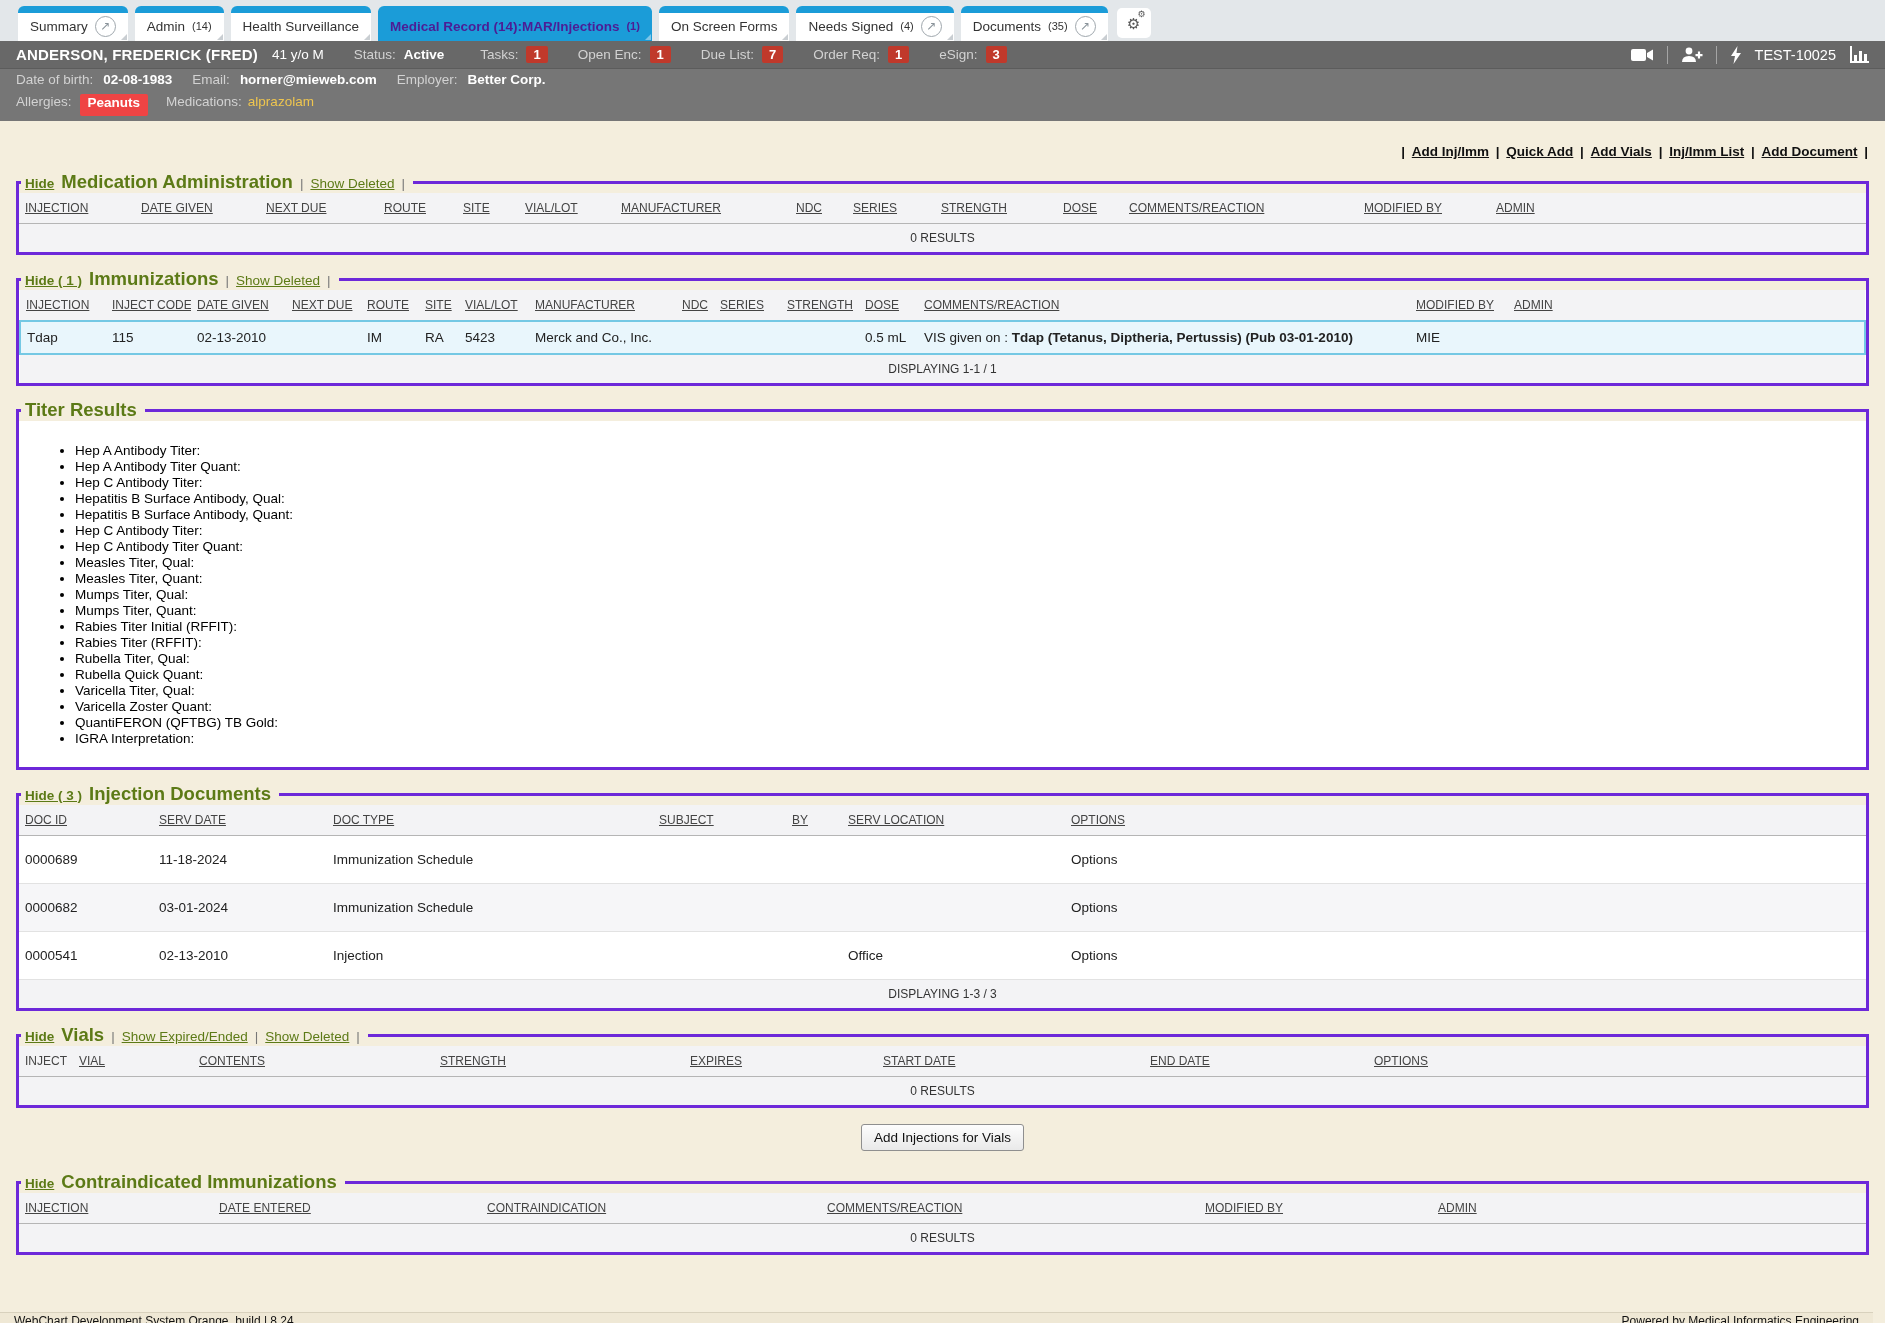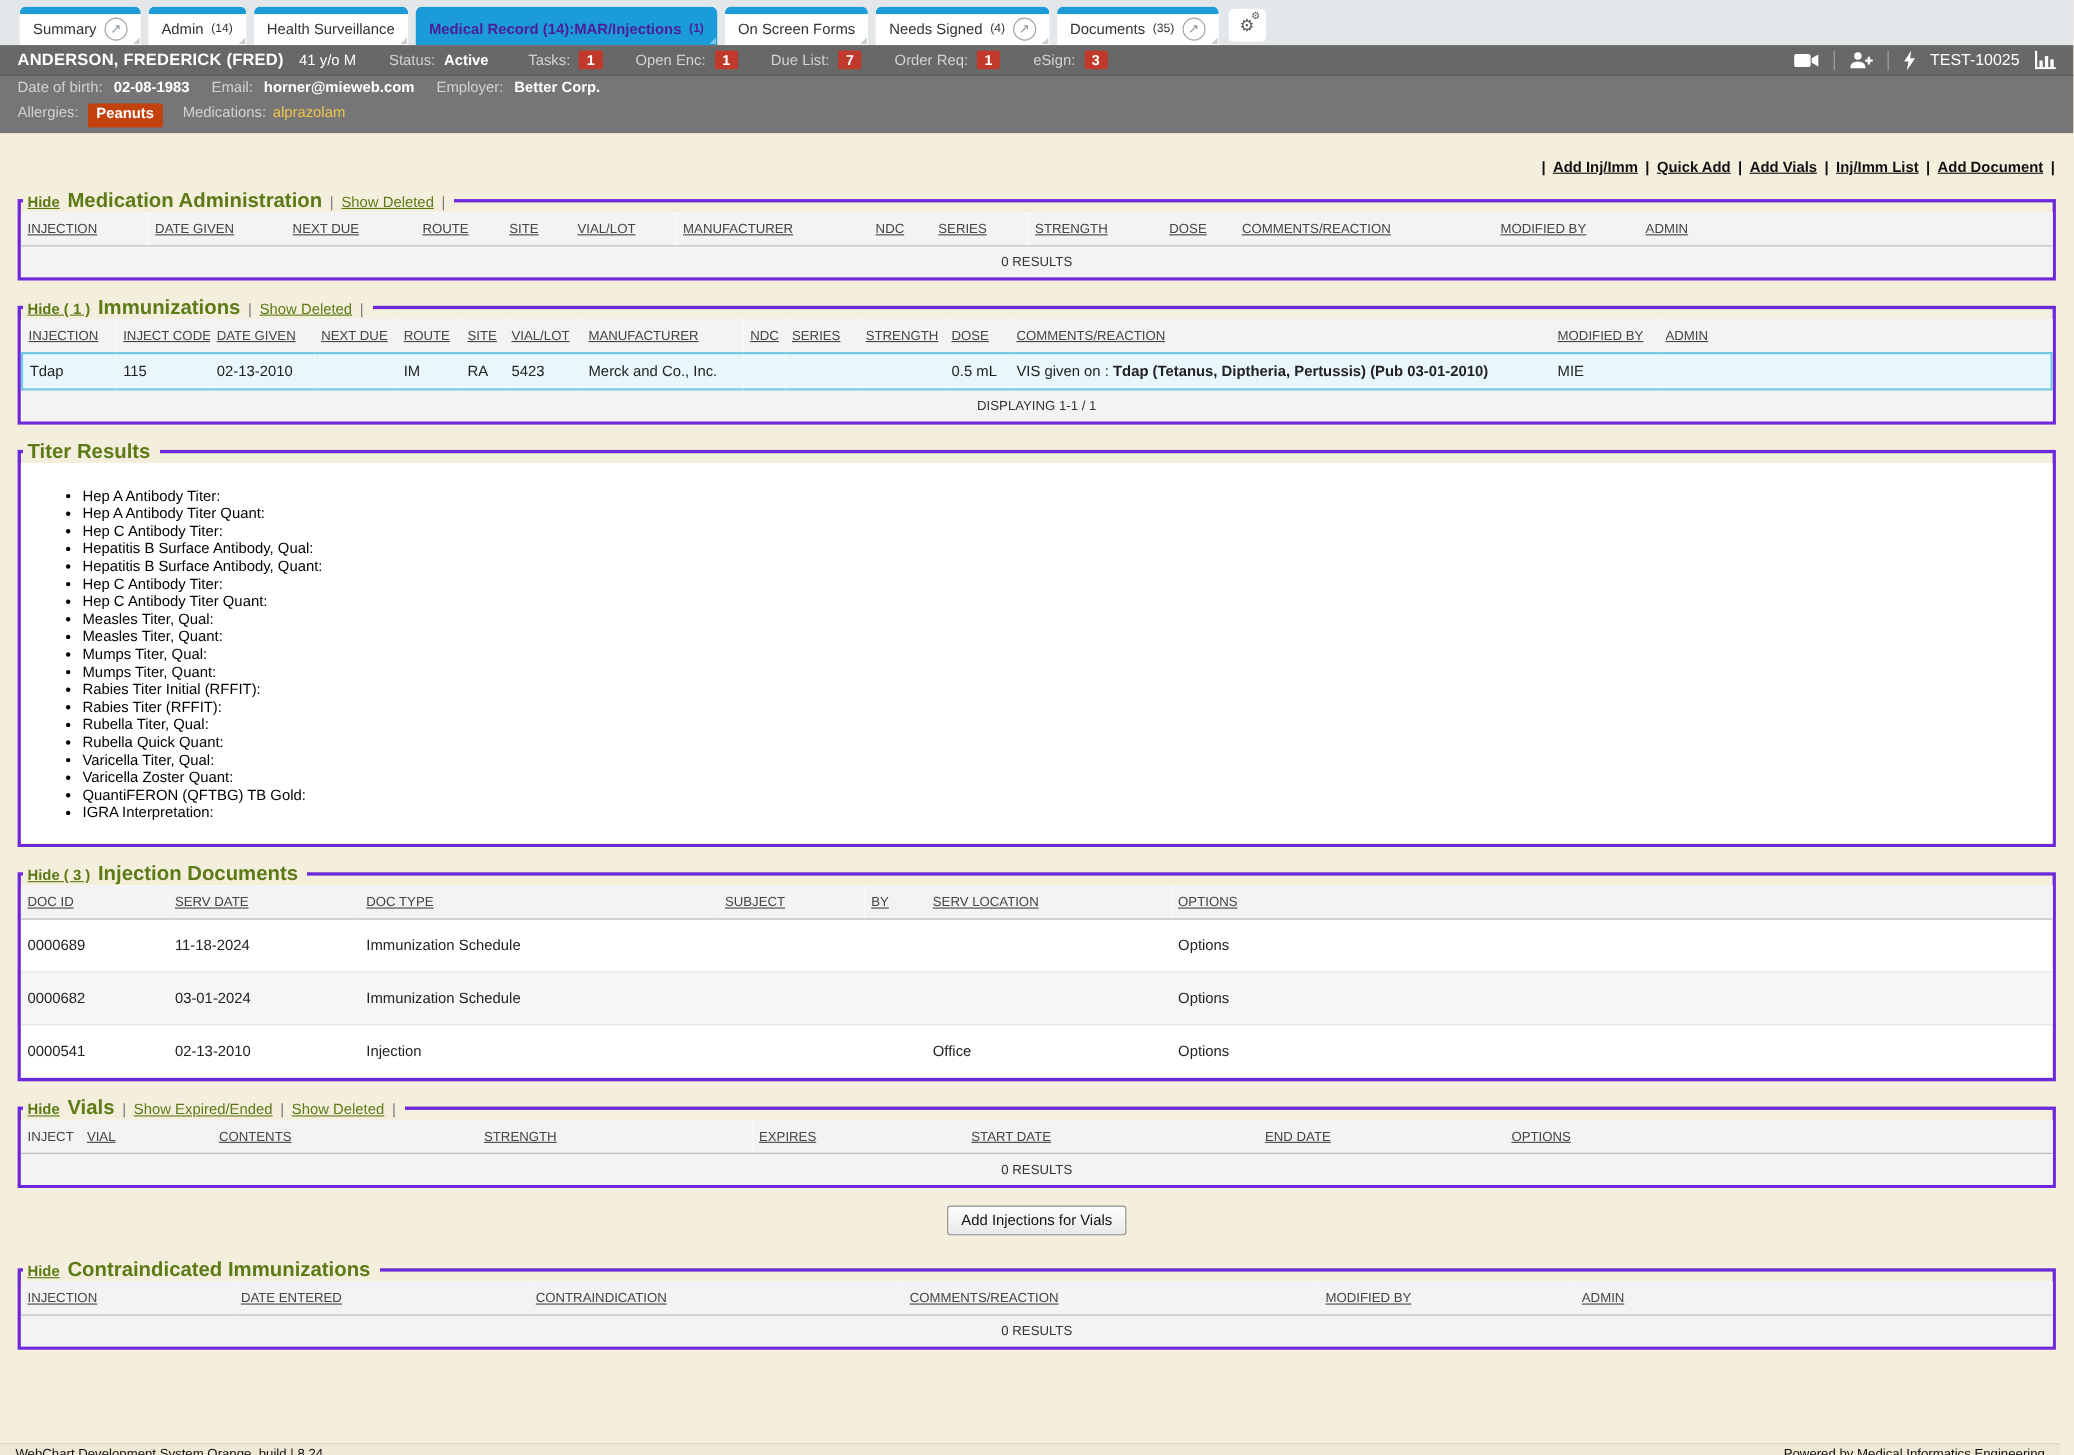--- a/index.html
+++ b/index.html
@@ -57,21 +57,21 @@
   .badge {
     background:#c0392b; color:#fff; font-weight:bold; font-size:13px;
     padding:1px 7px; border-radius:2px; display:inline-block; cursor:pointer;
   }
   .banner-icons { margin-left:auto; display:flex; align-items:center; gap:13px; }
   .vdiv { width:1px; height:18px; background:#a5a5a5; }
   .chart-id { font-size:14.5px; }
   .icon-btn { display:inline-flex; align-items:center; cursor:pointer; }
   .gap { display:inline-block; width:10px; }
   .allergy-badge {
-    background:#c2410c; color:#fff; font-weight:bold; padding:1px 8px;
+    background:#ef4444; color:#fff; font-weight:bold; padding:1px 8px;
     border-radius:2px; margin-left:8px; cursor:pointer;
   }
   .meds-val { color:#eec54f; margin-left:6px; cursor:pointer; }
   .meds-label { margin-left:18px; }
   
   .actions {
     text-align:right; padding:23px 17px 12px; font-size:13.5px; font-weight:bold;
   }
   .actions a, .action-link {
     color:#111; text-decoration:underline; cursor:pointer; margin:0 3px;
@@ -445,20 +445,23 @@
         </tr>
         <tr class=" data-row">
           <td>0000541</td>
           <td>02-13-2010</td>
           <td>Injection</td>
           <td></td>
           <td></td>
           <td>Office</td>
           <td><span class="options-link">Options</span></td>
         </tr>
+        <tr class="display-row">
+          <td colspan="7">DISPLAYING 1-3 / 3</td>
+        </tr>
       </tbody>
     </table>
 </fieldset>
 
 <fieldset class="sec">
   <legend class="sec-legend">
       <span class="hide-link">Hide</span>
       <span class="sec-title">Vials</span>
       <span class="sep-pipe">|</span>
       <span class="sec-link">Show Expired/Ended</span>

